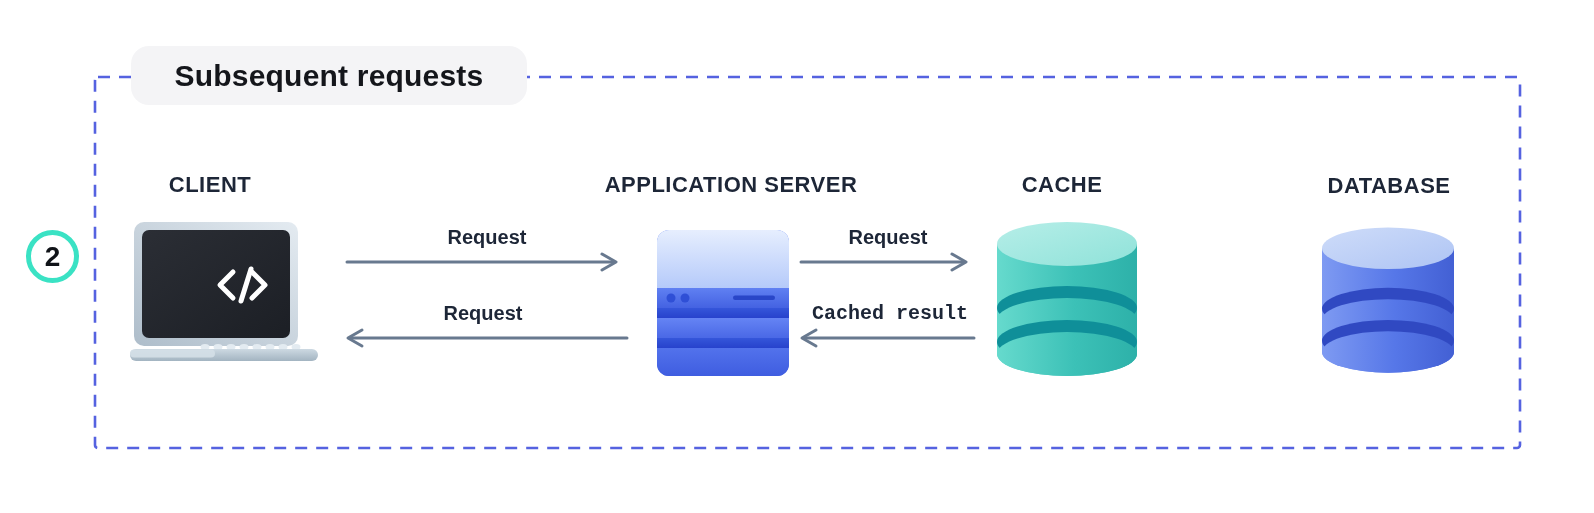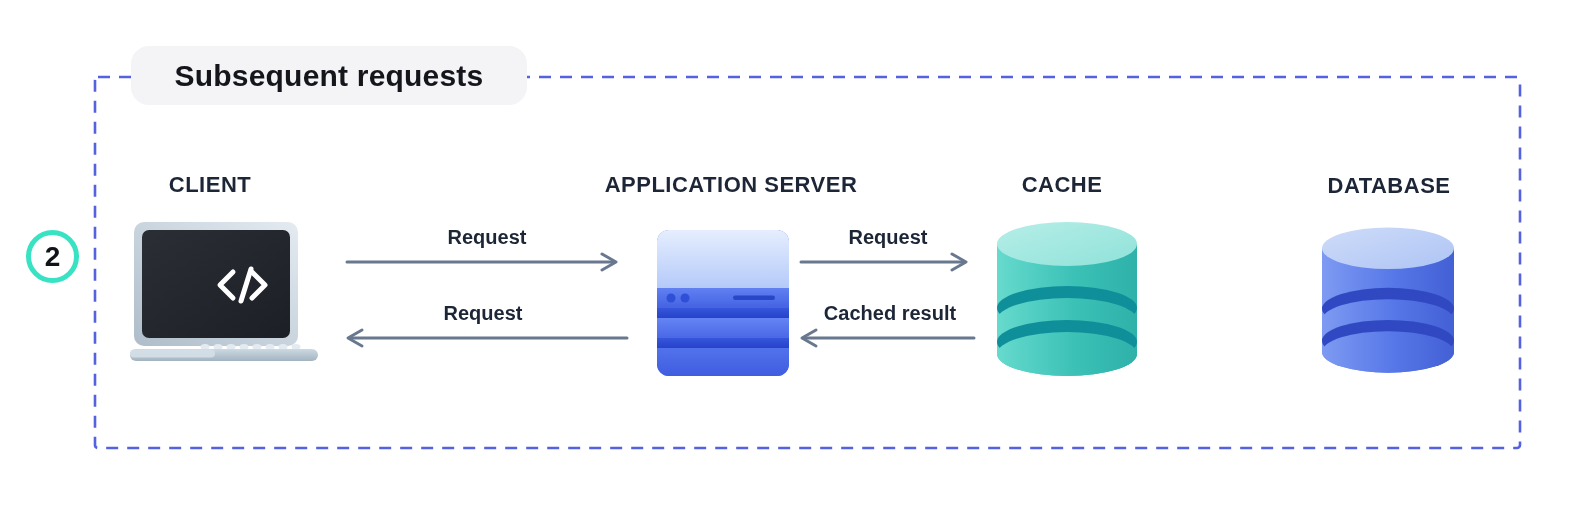--- a/index.html
+++ b/index.html
@@ -32,21 +32,21 @@
   #server-icon{left:657px;top:230px;}
   #cache-icon{left:997px;top:222px;}
   #database-icon{left:1322px;top:226px;}
   #label-client{left:210px;top:172px;}
   #label-app-server{left:731px;top:172px;}
   #label-cache{left:1062px;top:172px;}
   #label-database{left:1389px;top:173px;}
   #flow-label-0{left:487px;top:226px;}
   #flow-label-1{left:483px;top:302px;}
   #flow-label-2{left:888px;top:226px;}
-  #flow-label-3{left:890px;top:302px;}
+  #flow-label-3{left:890px;top:302px;font-family:Liberation Mono, monospace;}
 </style>
 </head>
 <body>
 
 <div class="canvas">
 
   <svg class="frame-svg" viewBox="0 0 1594 513">
     <rect x="95" y="77" width="1425" height="371" rx="3" fill="none" stroke="#5562e0" stroke-width="2.6" stroke-dasharray="12 9"></rect>
   </svg>
 

